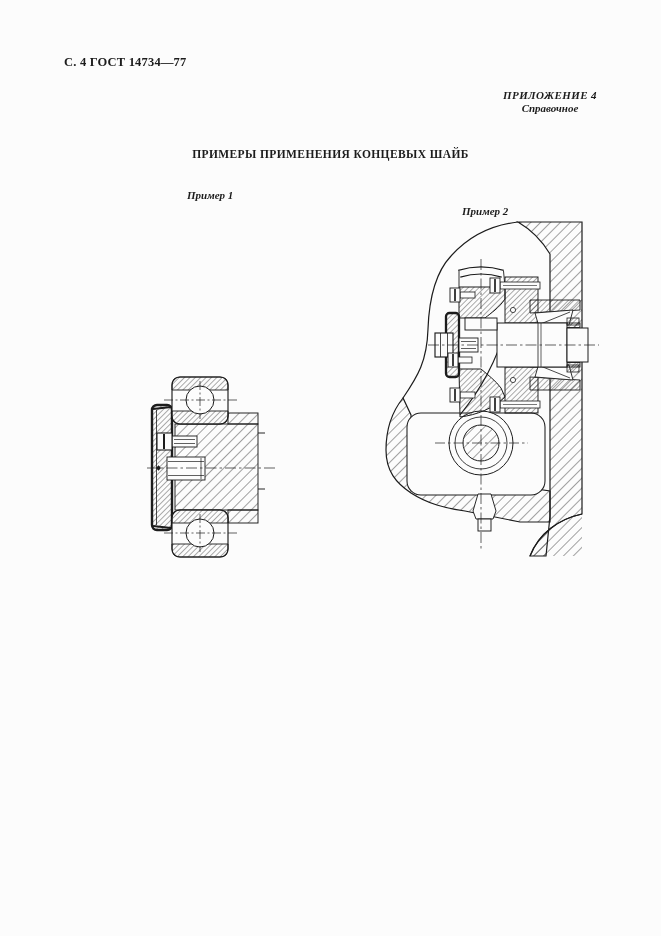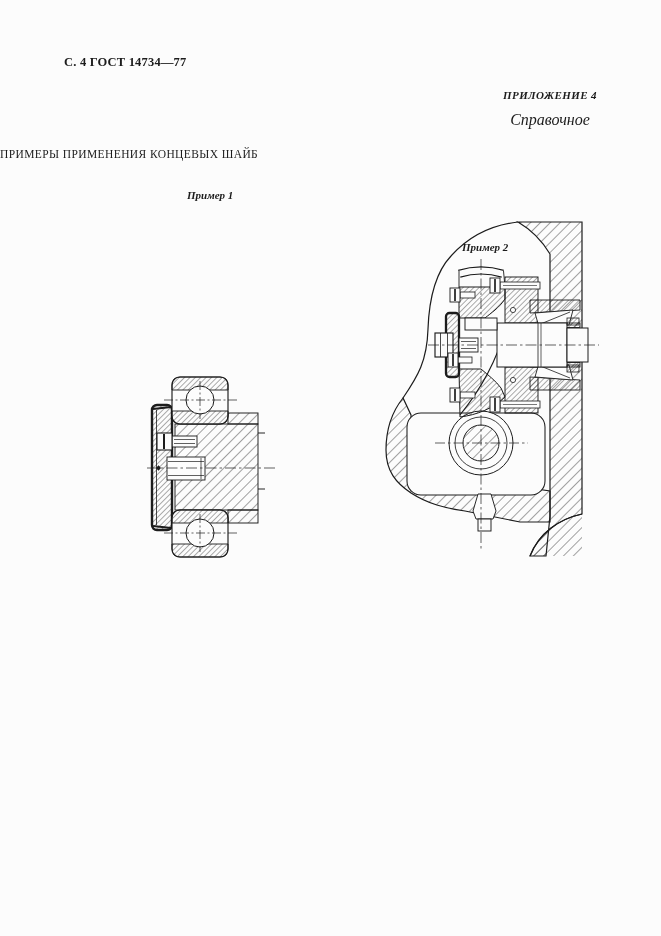--- a/index.html
+++ b/index.html
@@ -9,28 +9,28 @@
     font-family:"Liberation Serif","DejaVu Serif",serif;
   }
   .abs{position:absolute;}
   .page-header{
     left:64px;top:55px;font-size:12.5px;font-weight:bold;letter-spacing:.2px;
   }
   .annex{
     left:470px;top:89px;width:160px;text-align:center;
   }
   .annex-title{font-size:11px;font-weight:bold;font-style:italic;letter-spacing:.4px;}
-  .annex-sub{font-size:16px;font-style:italic;margin-top:10px;}
+  .annex-sub{font-size:11px;font-style:italic;margin-top:1px;font-weight:bold;}
   .section-title{
-    left:0;top:148px;width:661px;
-    font-size:11.5px;font-weight:normal;letter-spacing:.4px;
+    left:0;top:148px;width:661px;text-align:center;
+    font-size:11.5px;font-weight:bold;letter-spacing:.4px;
   }
   .example-label{font-size:11px;font-weight:bold;font-style:italic;}
   #ex1-label{left:187px;top:189px;}
-  #ex2-label{left:462px;top:205px;margin-top:36px;}
+  #ex2-label{left:462px;top:205px;}
   #fig1{left:145px;top:368px;}
   #fig2{left:383px;top:211px;}
   svg{display:block;}
 </style>
 </head>
 <body>
 
 <div class="abs page-header">С. 4 ГОСТ 14734—77</div>
 
 <div class="abs annex">

